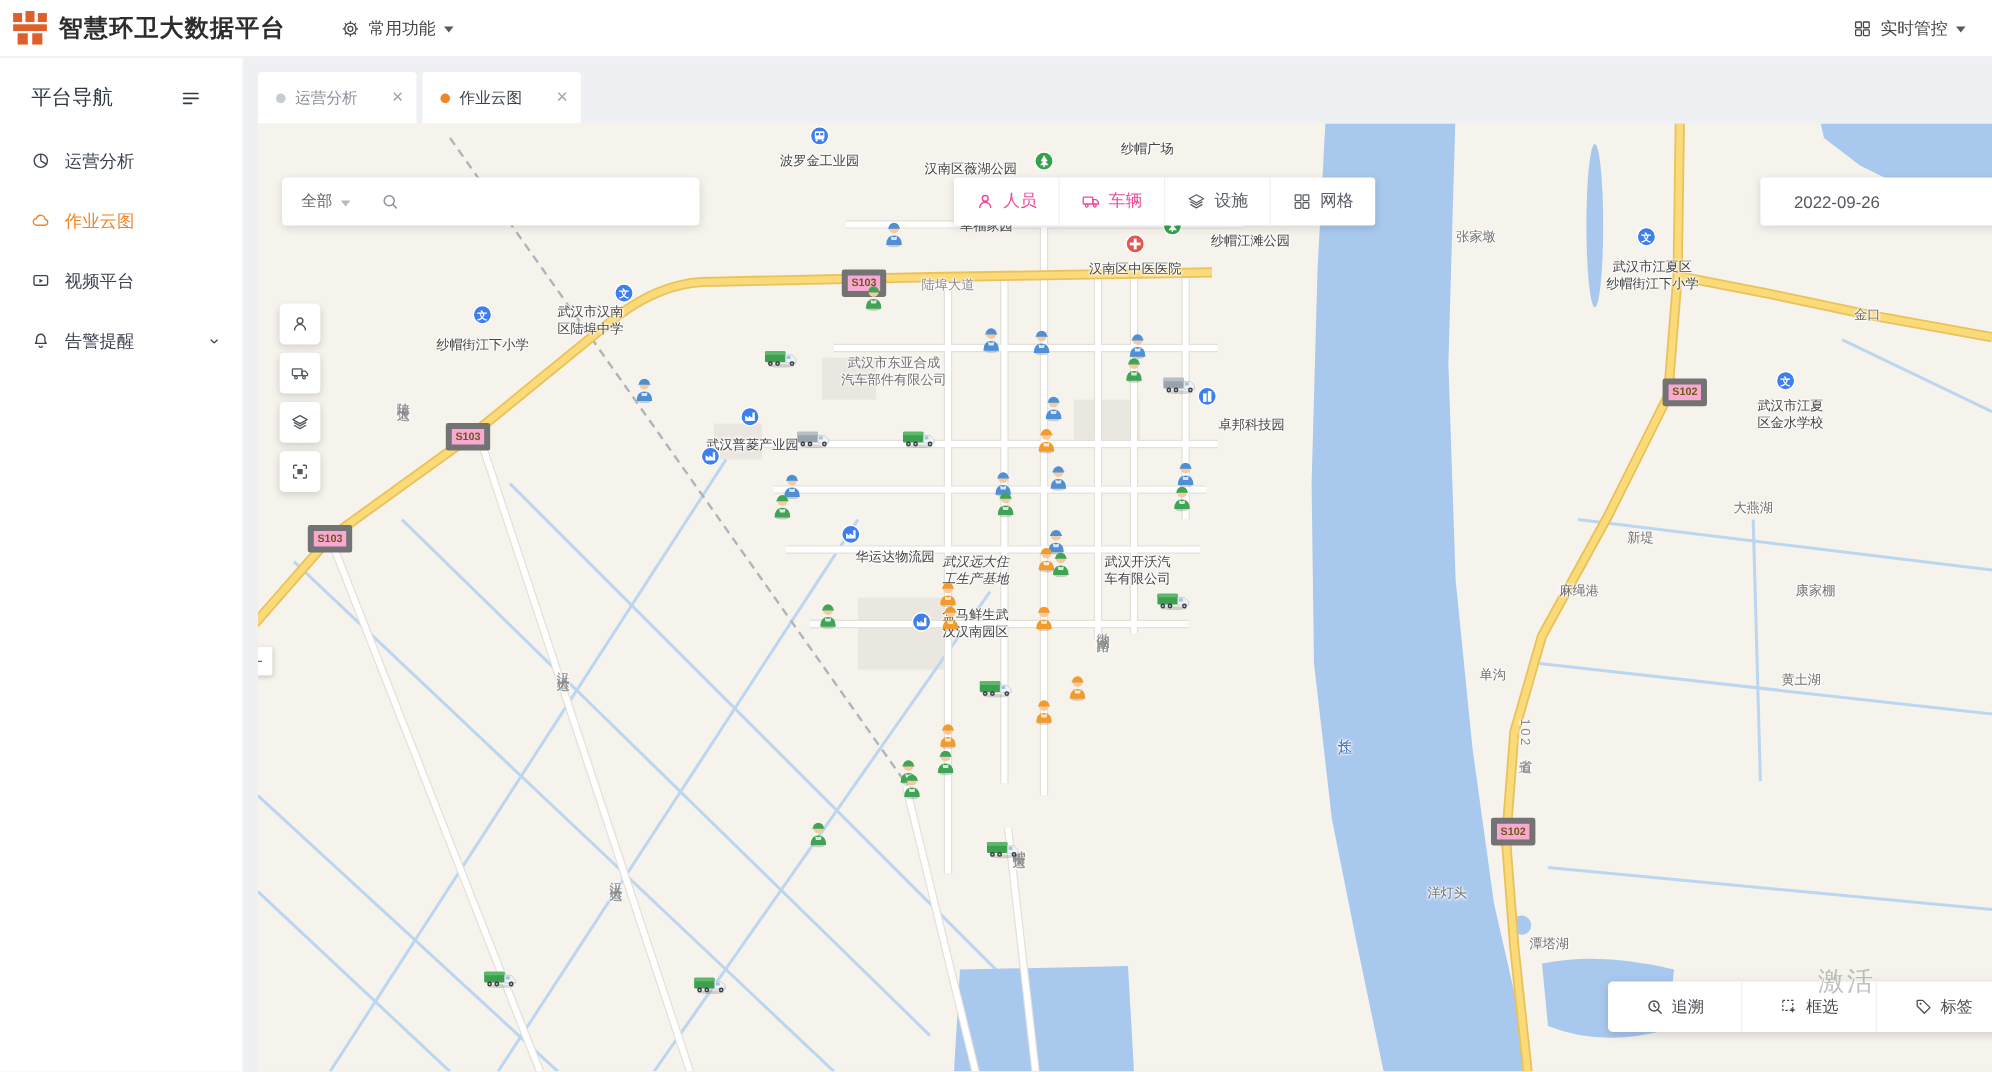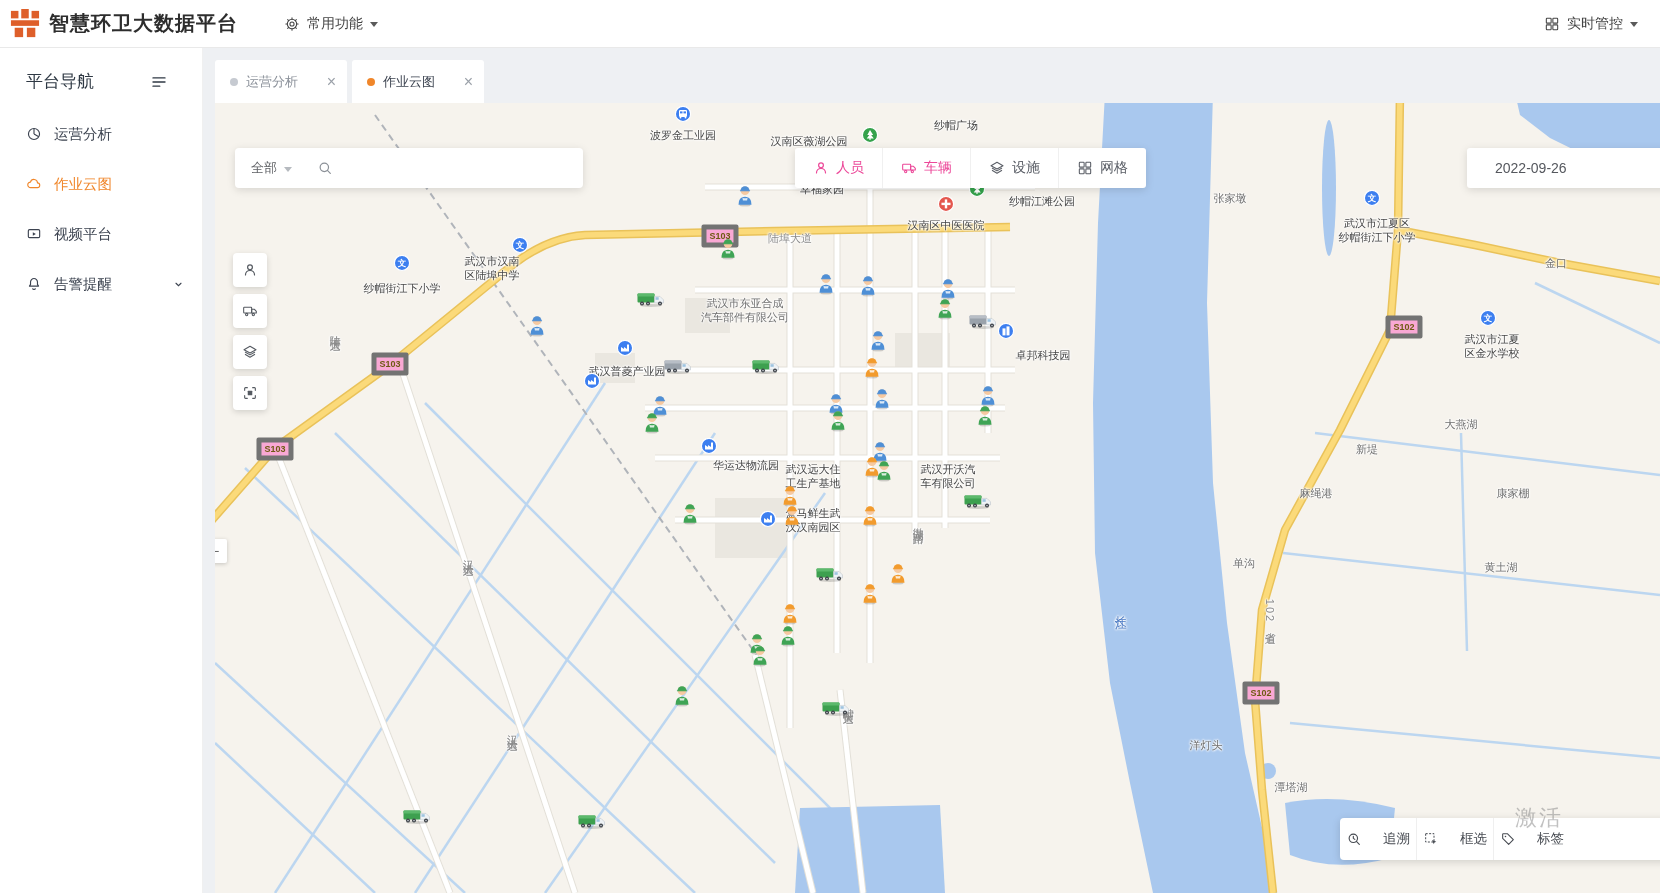--- a/index.html
+++ b/index.html
@@ -49,21 +49,21 @@
 .searchbar input::placeholder{color:#c0c4cc}
 .search-btn{width:42px;height:100%;display:grid;place-items:center;color:#8b9097;cursor:pointer}
 .layerbar{position:absolute;left:580px;top:45px;height:40px;background:#fff;border-radius:3px;box-shadow:0 2px 8px rgba(0,0,0,.13);display:flex;align-items:stretch;z-index:20}
 .layerbtn{display:flex;align-items:center;gap:7px;padding:0 18px;font-size:14px;color:#5a5e66;cursor:pointer;border-left:1px solid #f0f0f0}
 .layerbtn:first-child{border-left:none}
 .layerbtn.active{color:#ec4899}
 .datebox{position:absolute;left:1252px;top:45px;width:250px;height:40px;background:#fff;border-radius:3px;box-shadow:0 2px 8px rgba(0,0,0,.13);display:flex;align-items:center;padding-left:28px;font-size:14px;color:#55585e;z-index:20;cursor:pointer}
 .sidetools{position:absolute;left:18px;top:150px;display:flex;flex-direction:column;gap:7px;z-index:20}
 .tool{width:34px;height:34px;background:#fff;border-radius:4px;box-shadow:0 2px 6px rgba(0,0,0,.15);display:grid;place-items:center;color:#555a61;cursor:pointer}
 .bottombar{position:absolute;left:1125px;bottom:33px;height:42px;width:380px;background:#fff;border-radius:4px;box-shadow:0 2px 8px rgba(0,0,0,.15);display:flex;align-items:stretch;z-index:20}
-.btool{display:flex;align-items:center;gap:21px;padding:0 6px;font-size:13.5px;color:#474b52;cursor:pointer;border-left:1px solid #efefef}
+.btool{display:flex;align-items:center;gap:6px;padding:0 31px;font-size:13.5px;color:#474b52;cursor:pointer;border-left:1px solid #efefef}
 .btool:first-child{border-left:none}
 .watermark{position:absolute;left:1300px;top:700px;font-size:22px;color:#8f8f8f;opacity:.55;z-index:30;letter-spacing:2px}
 .zoomstub{position:absolute;left:-12px;top:436px;width:24px;height:24px;background:#fff;border-radius:2px;box-shadow:0 1px 4px rgba(0,0,0,.2);display:grid;place-items:center;color:#666;font-size:14px;z-index:20;cursor:pointer}
 </style>
 </head>
 <body>
 
 <header>
   <span class="logo">
     <svg viewBox="0 0 32 32" width="30" height="30" fill="#de5f2a">
@@ -261,21 +261,21 @@
         <div class="maplabel" style="left: 731px; top: 122px;">汉南区中医医院</div>
         <div class="maplabel" style="left: 827px; top: 98px;">纱帽江滩公园</div>
         <div class="maplabel" style="left: 277px; top: 165px;">武汉市汉南
 区陆埠中学</div>
         <div class="maplabel" style="left: 187px; top: 185px;">纱帽街江下小学</div>
         <div class="maplabel dim" style="left: 530px; top: 207px;">武汉市东亚合成
 汽车部件有限公司</div>
         <div class="maplabel" style="left: 412px; top: 268px;">武汉普菱产业园</div>
         <div class="maplabel" style="left: 828px; top: 252px;">卓邦科技园</div>
         <div class="maplabel" style="left: 503px; top: 362px; margin-left: 28px;">华运达物流园</div>
-        <div class="maplabel" style="left: 598px; top: 373px;">武汉远大住
+        <div class="maplabel" style="left: 598px; top: 373px; font-style: italic;">武汉远大住
 工生产基地</div>
         <div class="maplabel" style="left: 733px; top: 373px;">武汉开沃汽
 车有限公司</div>
         <div class="maplabel" style="left: 598px; top: 417px;">盒马鲜生武
 汉汉南园区</div>
         <div class="maplabel dim" style="left: 1015px; top: 95px;">张家墩</div>
         <div class="maplabel" style="left: 1162px; top: 127px;">武汉市江夏区
 纱帽街江下小学</div>
         <div class="maplabel" style="left: 1277px; top: 243px;">武汉市江夏
 区金水学校</div>

